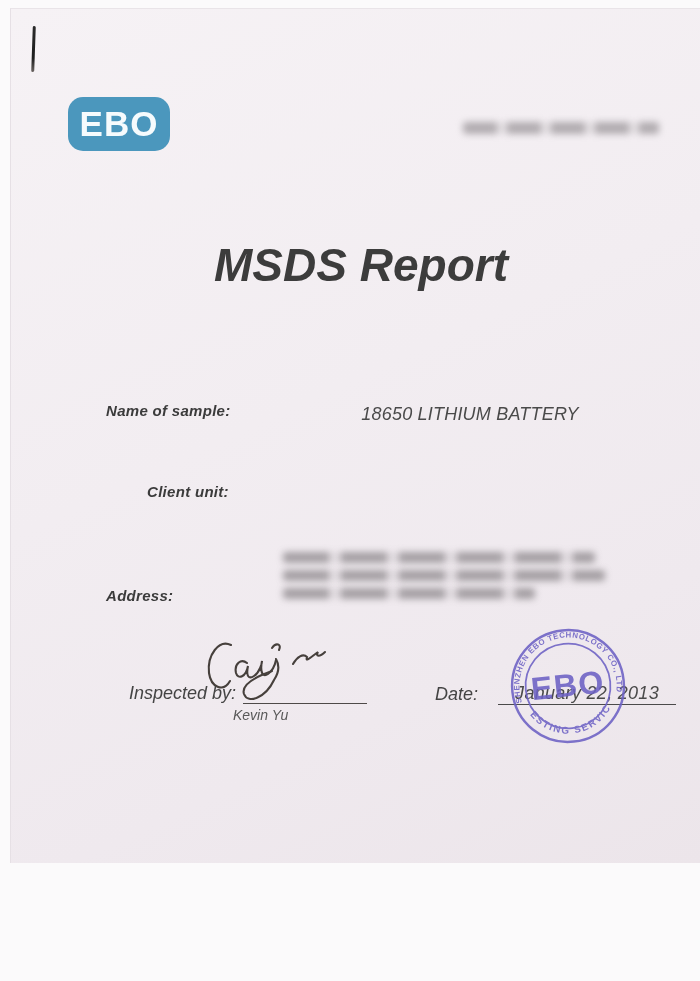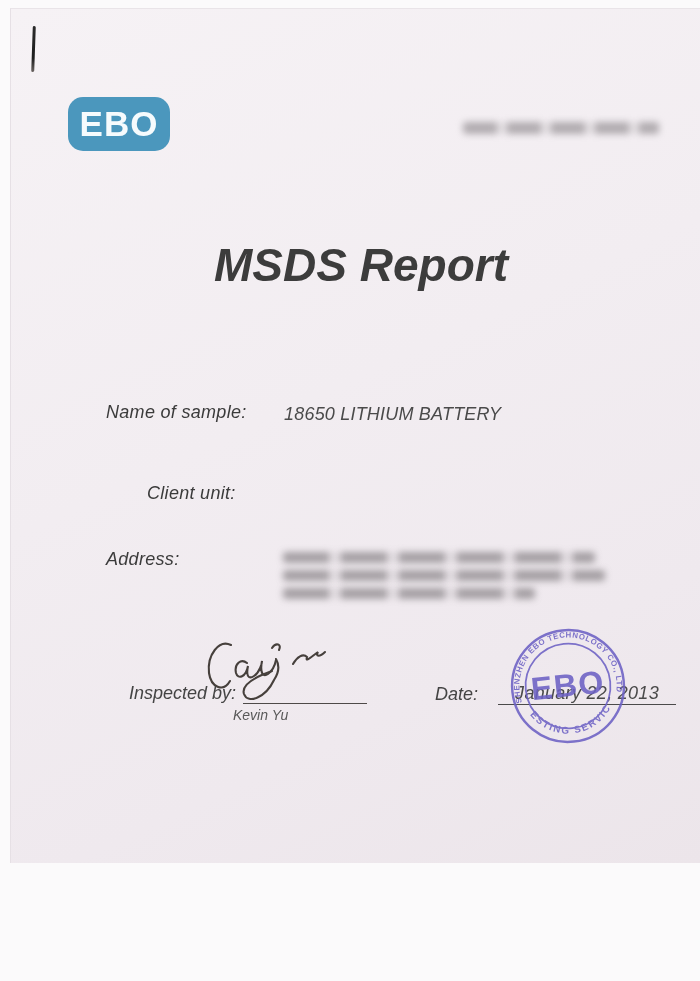--- a/index.html
+++ b/index.html
@@ -36,30 +36,30 @@
   }
 
   
   .title {
     position:absolute; left:0; top:229px; width:700px; text-align:center;
     font-size:46px; font-weight:bold; font-style:italic; color:#3c3c3c;
   }
 
   
   .field-label {
-    position:absolute; left:95px; font-size:18px; font-weight:normal; font-style:italic;
+    position:absolute; left:95px; font-size:15px; font-weight:bold; font-style:italic;
     color:#3b3b3b; letter-spacing:.3px;
   }
   .field-value {
     position:absolute; left:273px; width:372px; font-size:18px; font-style:italic;
     color:#4a4a4a; line-height:24px; letter-spacing:.2px;
   }
-  .lbl-sample { top:393px; }  .val-sample { top:393px; }
+  .lbl-sample { top:393px; }  .val-sample { top:393px;text-align:center; }
   .lbl-client { top:474px;margin-left:41px; }  .val-client { top:465px; }
-  .lbl-address{ top:540px; }
+  .lbl-address{ top:578px; }
 
   
   .addr-redacted { position:absolute; left:272px; top:543px; }
   .addr-line {
     height:11px; margin-bottom:7px; border-radius:3px;
     background:repeating-linear-gradient(90deg,#8b868a 0 46px, rgba(139,134,138,.22) 46px 58px);
     filter:blur(3.5px); opacity:.75;
   }
   .addr-line.l1 { width:312px; }
   .addr-line.l2 { width:322px; }

